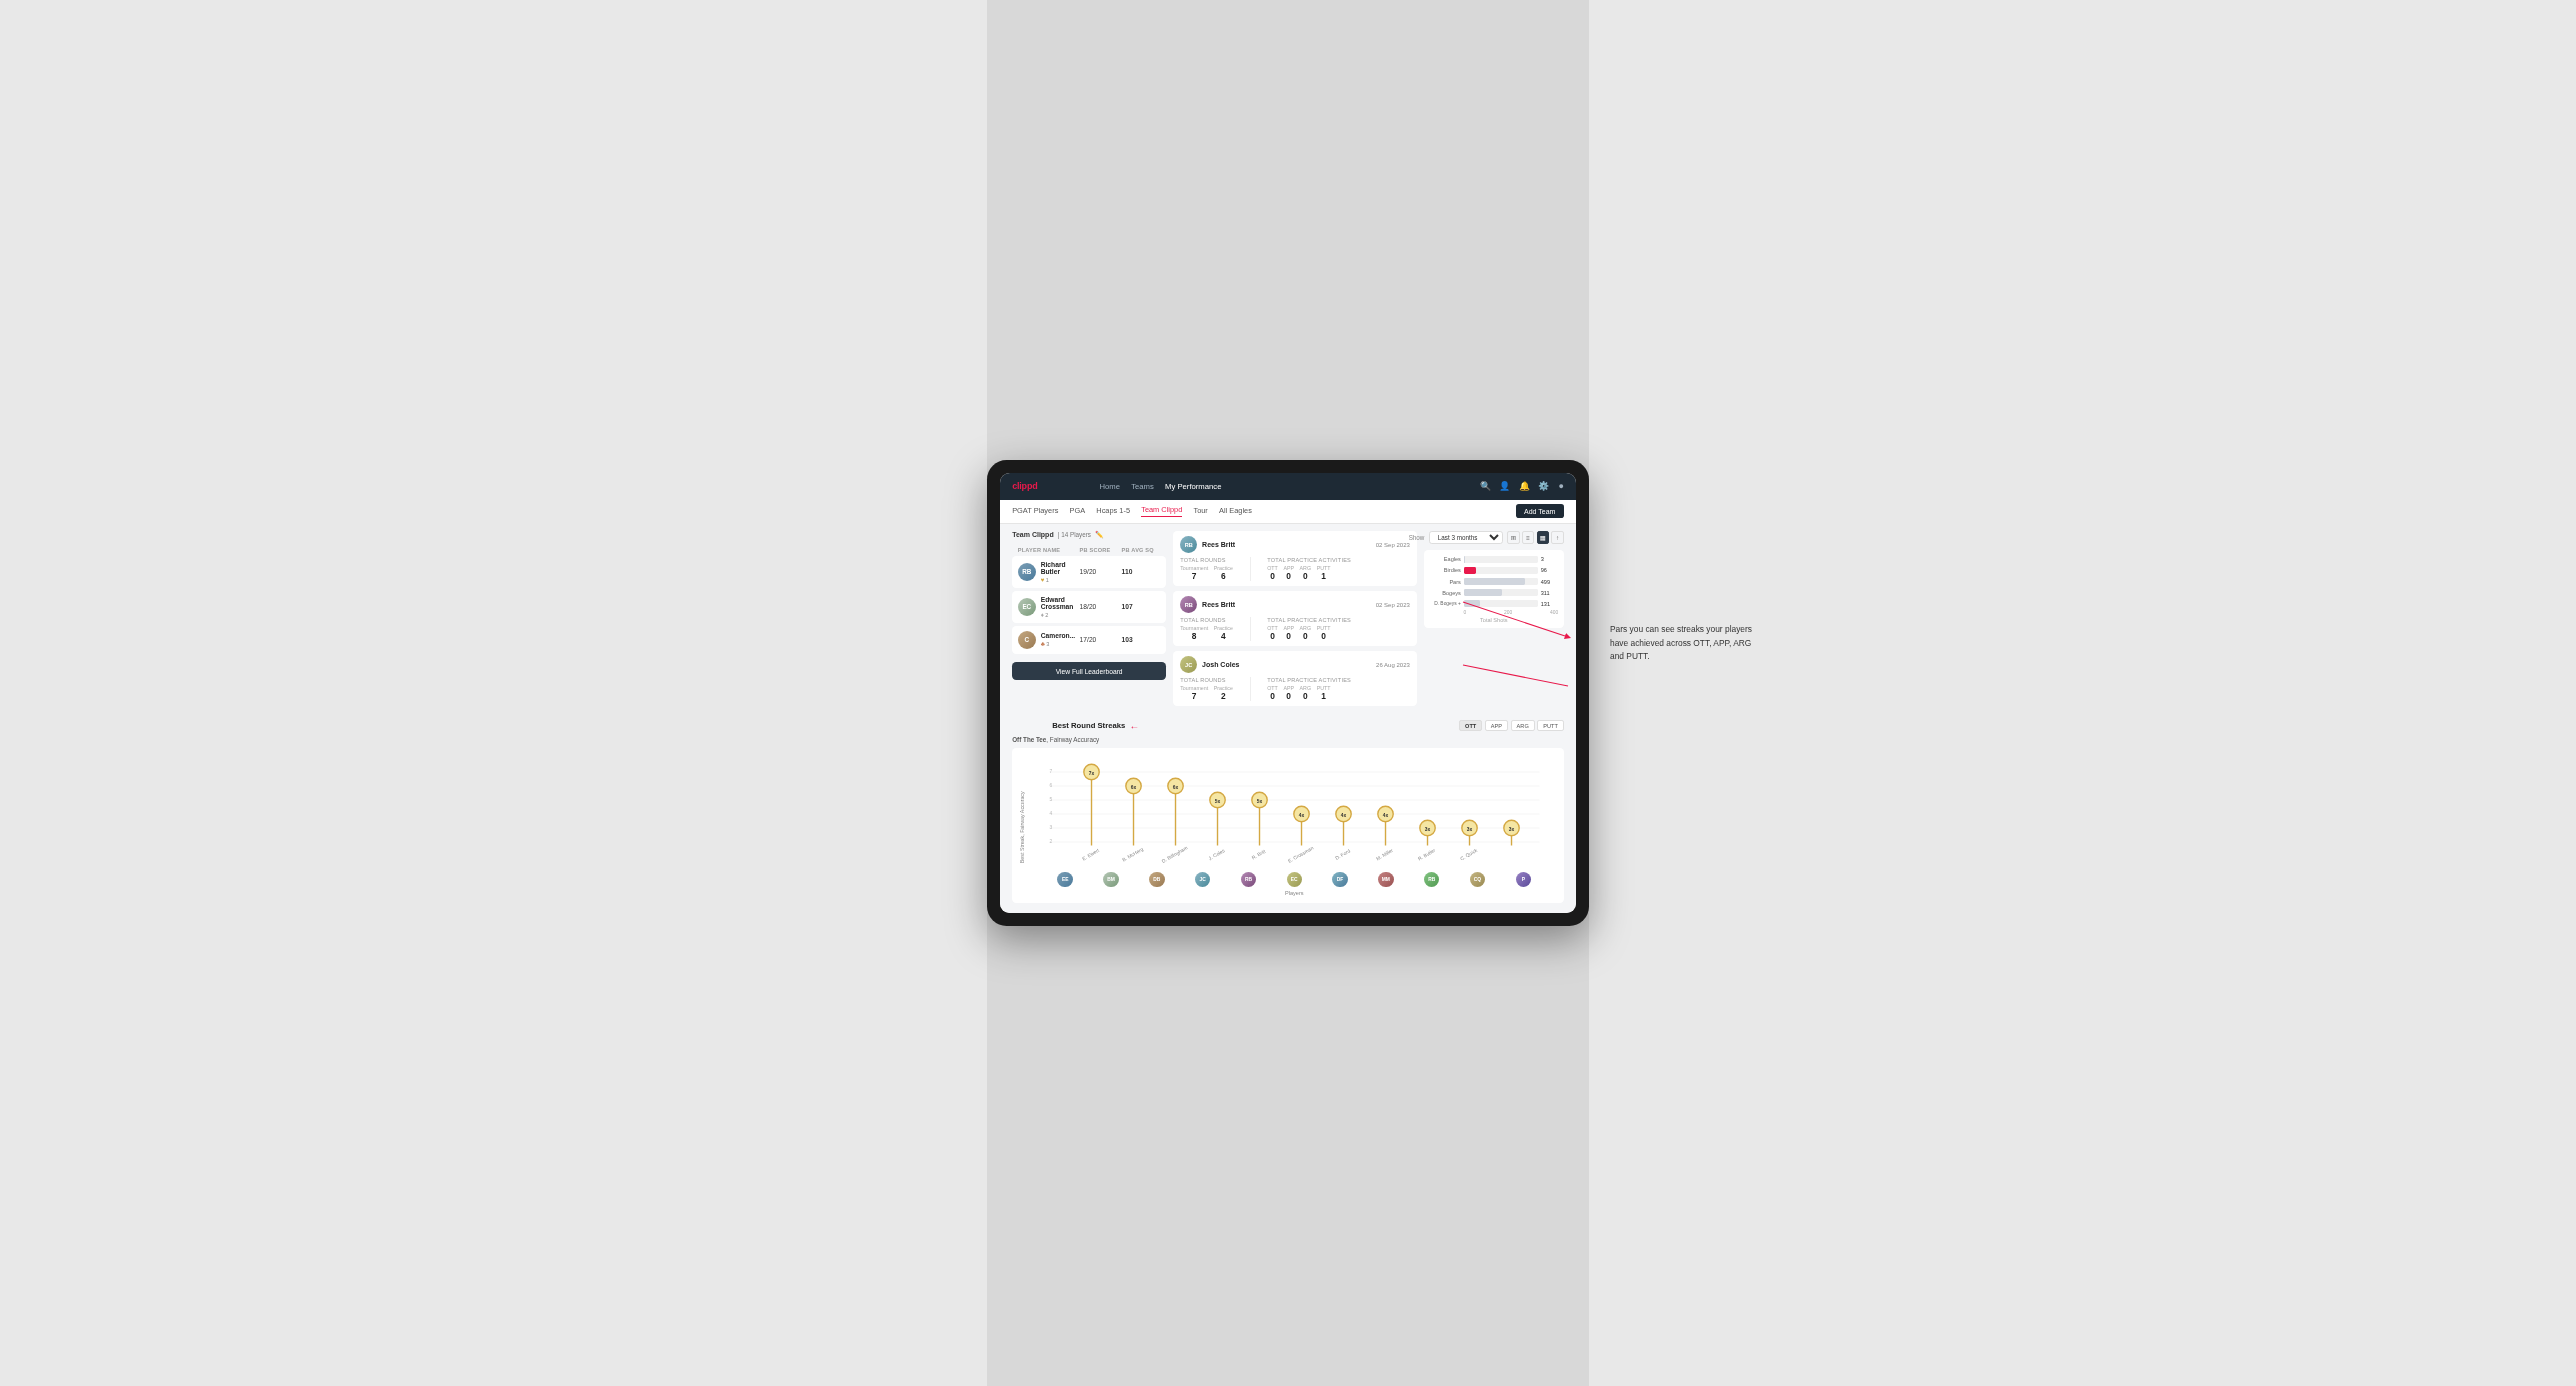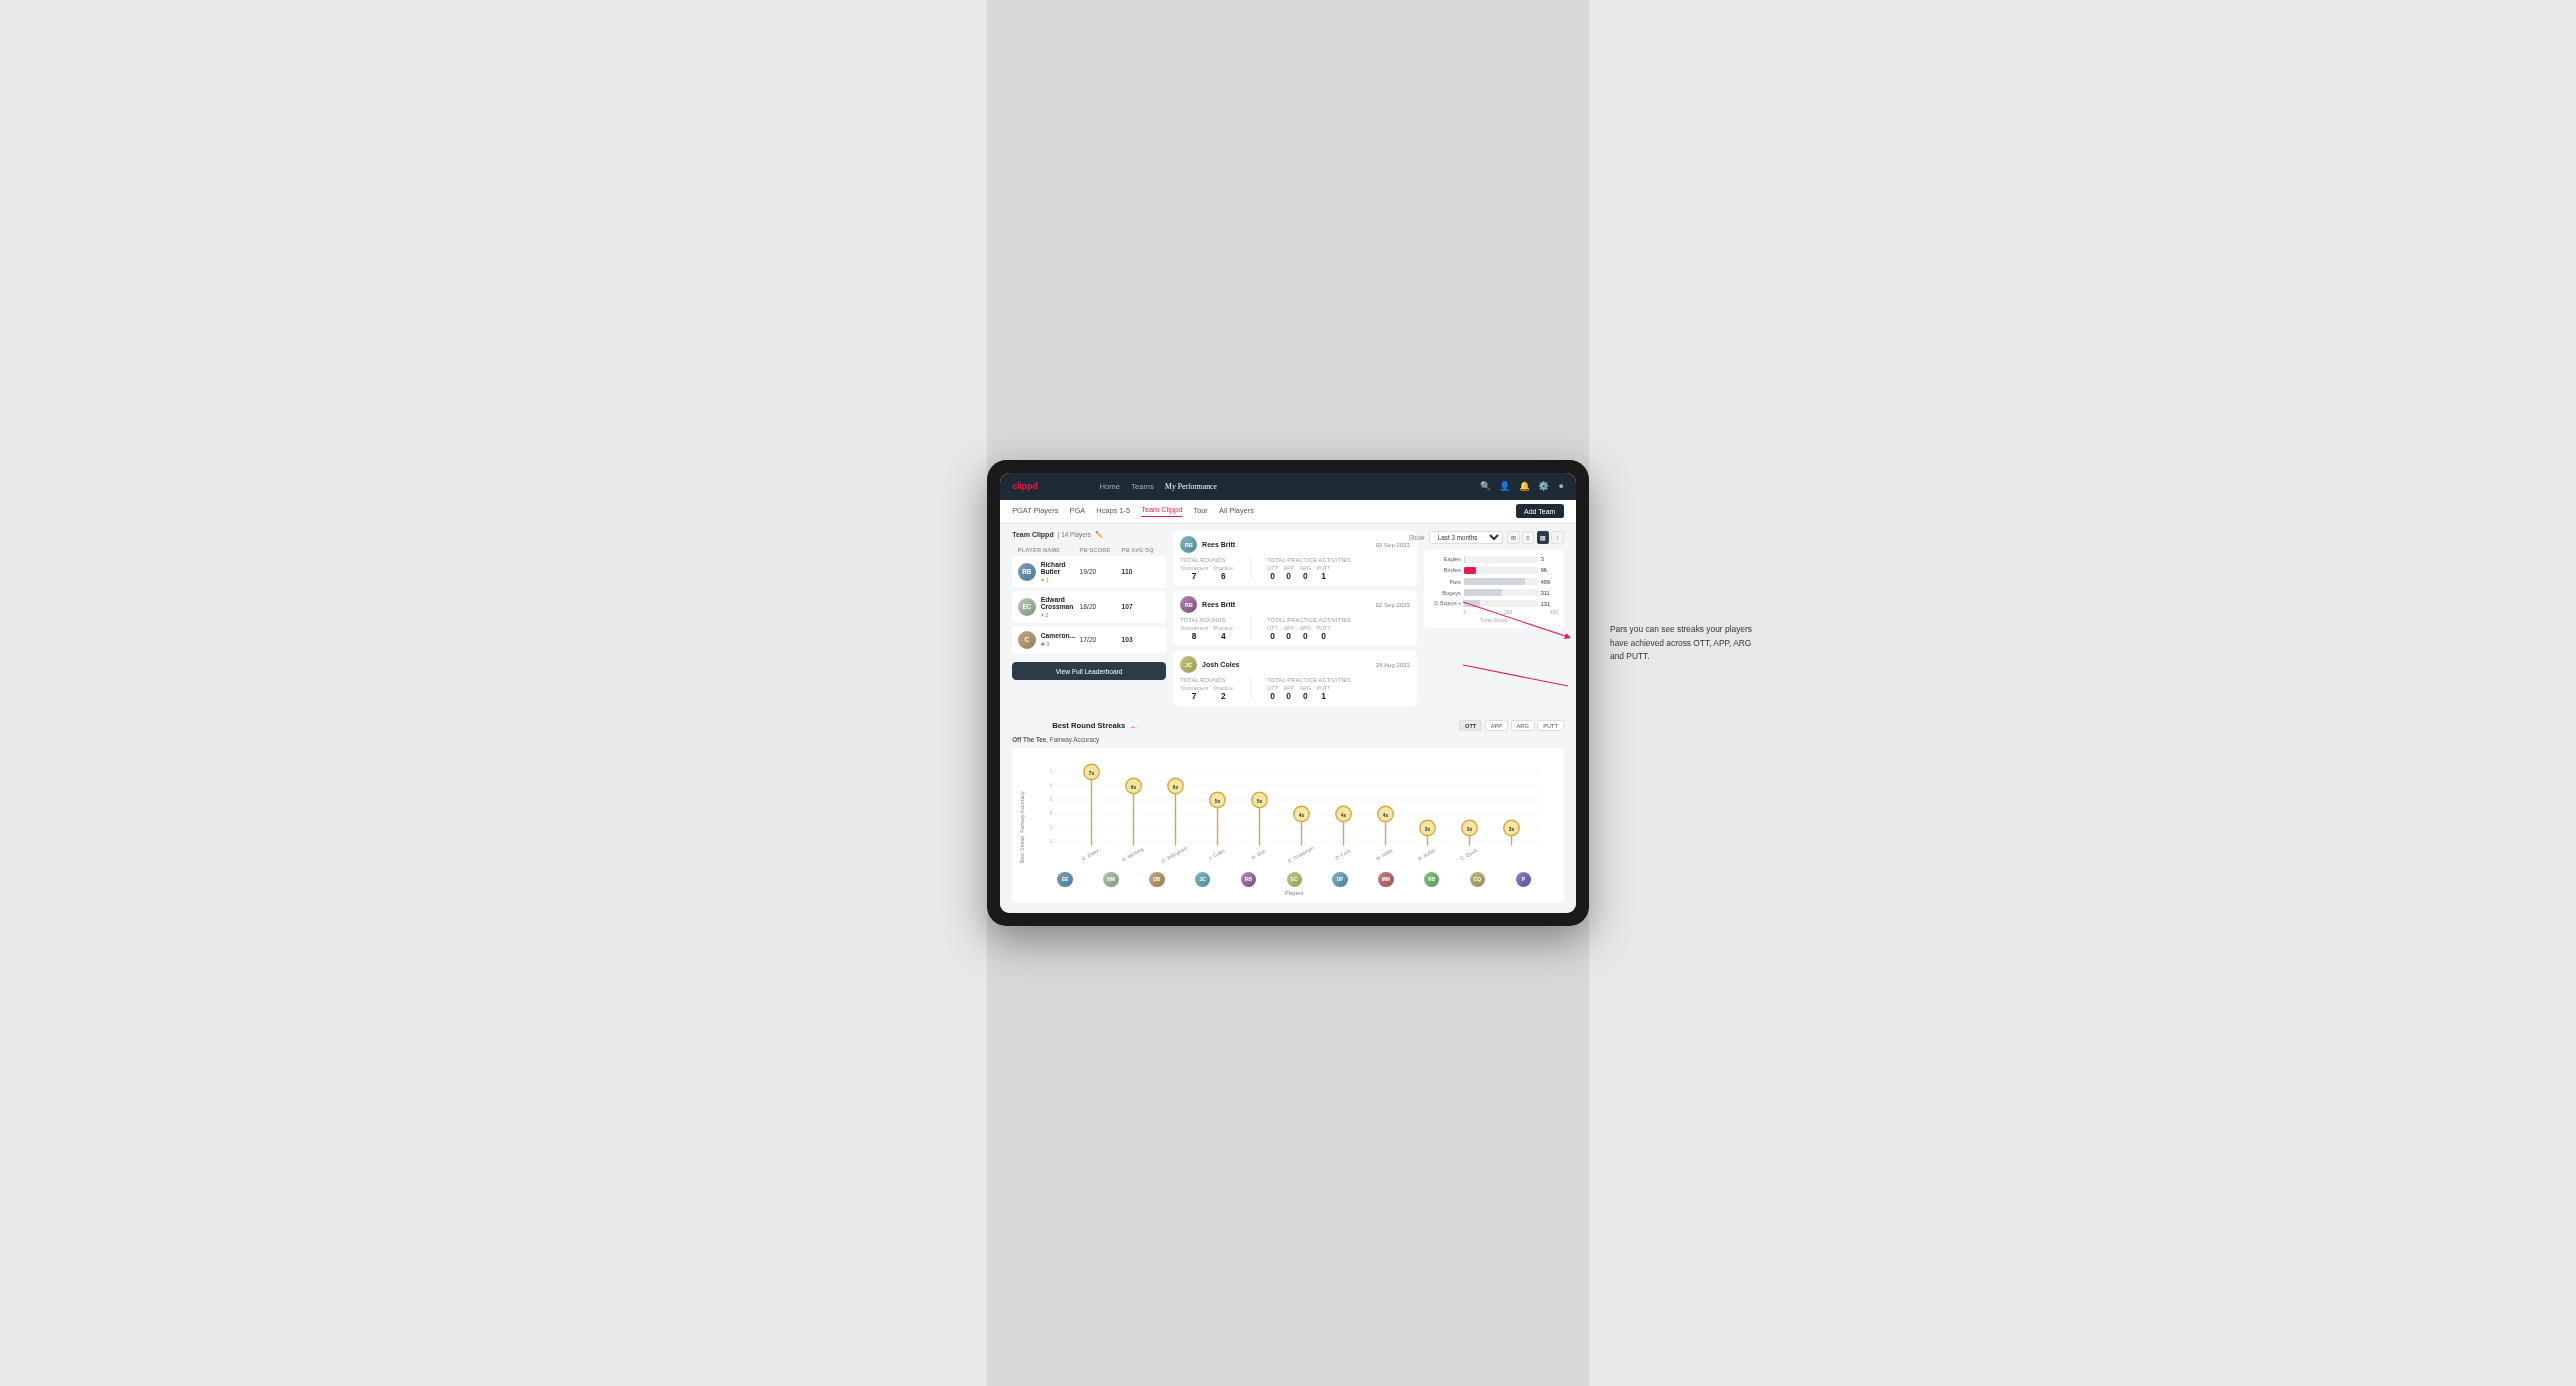--- a/index.html
+++ b/index.html
@@ -46,21 +46,20 @@
       align-items: center;
       margin-left: 48px;
     }
     .nav-link {
       color: #a0b0be;
       font-size: 7.7px;
       cursor: pointer;
     }
     .nav-link.active {
       color: #fff;
-      font-family: Liberation Serif, serif;
     }
     .nav-right {
       margin-left: auto;
       display: flex;
       align-items: center;
       gap: 8.4px;
     }
     .nav-icon {
       color: #a0b0be;
       font-size: 9px;
@@ -519,21 +518,21 @@
             <span class="nav-icon">●</span>
           </div>
         </div>
 
         <div class="sub-nav">
           <span class="sub-nav-link">PGAT Players</span>
           <span class="sub-nav-link">PGA</span>
           <span class="sub-nav-link">Hcaps 1-5</span>
           <span class="sub-nav-link active">Team Clippd</span>
           <span class="sub-nav-link">Tour</span>
-          <span class="sub-nav-link">All Players</span>
+          <span class="sub-nav-link">All Eagles</span>
           <div class="sub-nav-right">
             <button class="add-team-btn">Add Team</button>
           </div>
         </div>
 
         <div class="main-content">
 
           <div class="left-panel">
             <div class="team-header">
               <span class="team-title">Team Clippd</span>

